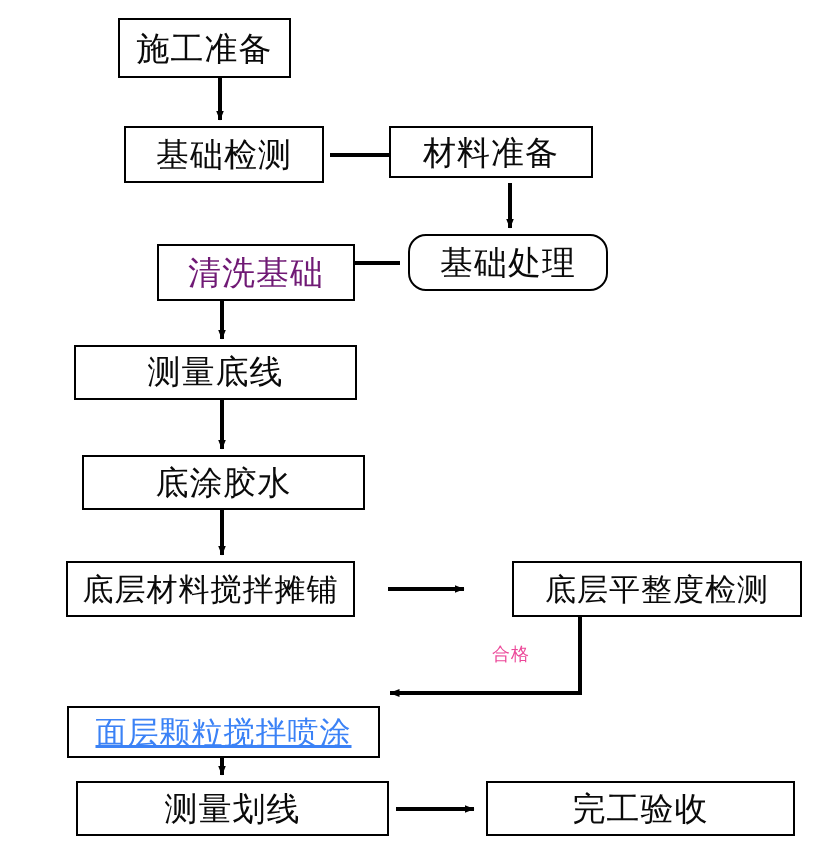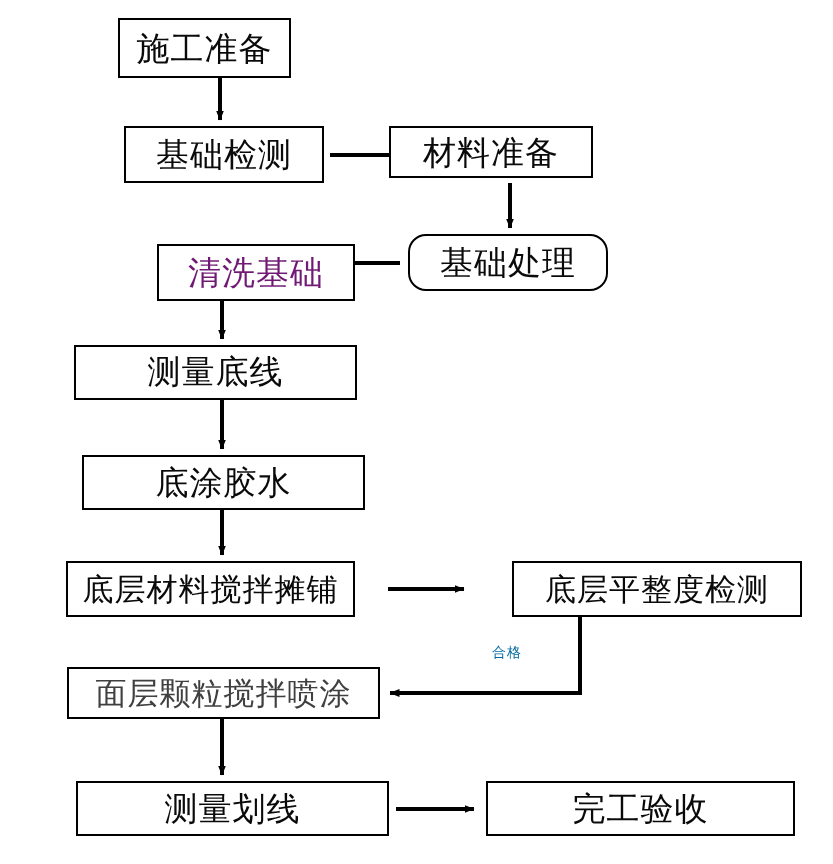--- a/index.html
+++ b/index.html
@@ -40,22 +40,22 @@
     white-space: nowrap;
     letter-spacing: 1px;
   }
   .node-label {
     display: block;
     font-weight: 400;
     line-height: 1;
   }
   .edge-label {
     position: absolute;
-    color: #0369a1;
-    font-size: 14px;
+    color: #ec4899;
+    font-size: 18px;
     line-height: 1;
     white-space: nowrap;
     letter-spacing: 1px;
   }
 </style>
 </head>
 <body>
 
 <div id="flow-root" style="background: rgb(255, 255, 255);">
 
@@ -131,21 +131,21 @@
   </div>
   <div class="node-box" style="left: 82px; top: 455px; width: 283px; height: 55px; font-size: 33px; border-color: rgb(0, 0, 0); color: rgb(10, 10, 10);">
     <span class="node-label">底涂胶水</span>
   </div>
   <div class="node-box" style="left: 66px; top: 561px; width: 289px; height: 56px; font-size: 31px; border-color: rgb(0, 0, 0); color: rgb(10, 10, 10);">
     <span class="node-label">底层材料搅拌摊铺</span>
   </div>
   <div class="node-box" style="left: 471px; top: 561px; width: 290px; height: 56px; font-size: 31px; border-color: rgb(0, 0, 0); color: rgb(10, 10, 10); margin-left: 41px;">
     <span class="node-label">底层平整度检测</span>
   </div>
-  <div class="node-box" style="left: 67px; top: 667px; width: 313px; height: 52px; font-size: 31px; border-color: rgb(0, 0, 0); color: #404040;">
+  <div class="node-box" style="left: 67px; top: 706px; width: 313px; height: 52px; font-size: 31px; border-color: rgb(0, 0, 0); color: #3b82f6; text-decoration: underline;">
     <span class="node-label">面层颗粒搅拌喷涂</span>
   </div>
   <div class="node-box" style="left: 76px; top: 781px; width: 313px; height: 55px; font-size: 33px; border-color: rgb(0, 0, 0); color: rgb(10, 10, 10);">
     <span class="node-label">测量划线</span>
   </div>
   <div class="node-box" style="left: 486px; top: 781px; width: 309px; height: 55px; font-size: 33px; border-color: rgb(0, 0, 0); color: rgb(10, 10, 10);">
     <span class="node-label">完工验收</span>
   </div>
 
   <div class="edge-label" style="left: 492px; top: 645px;">合格</div>

